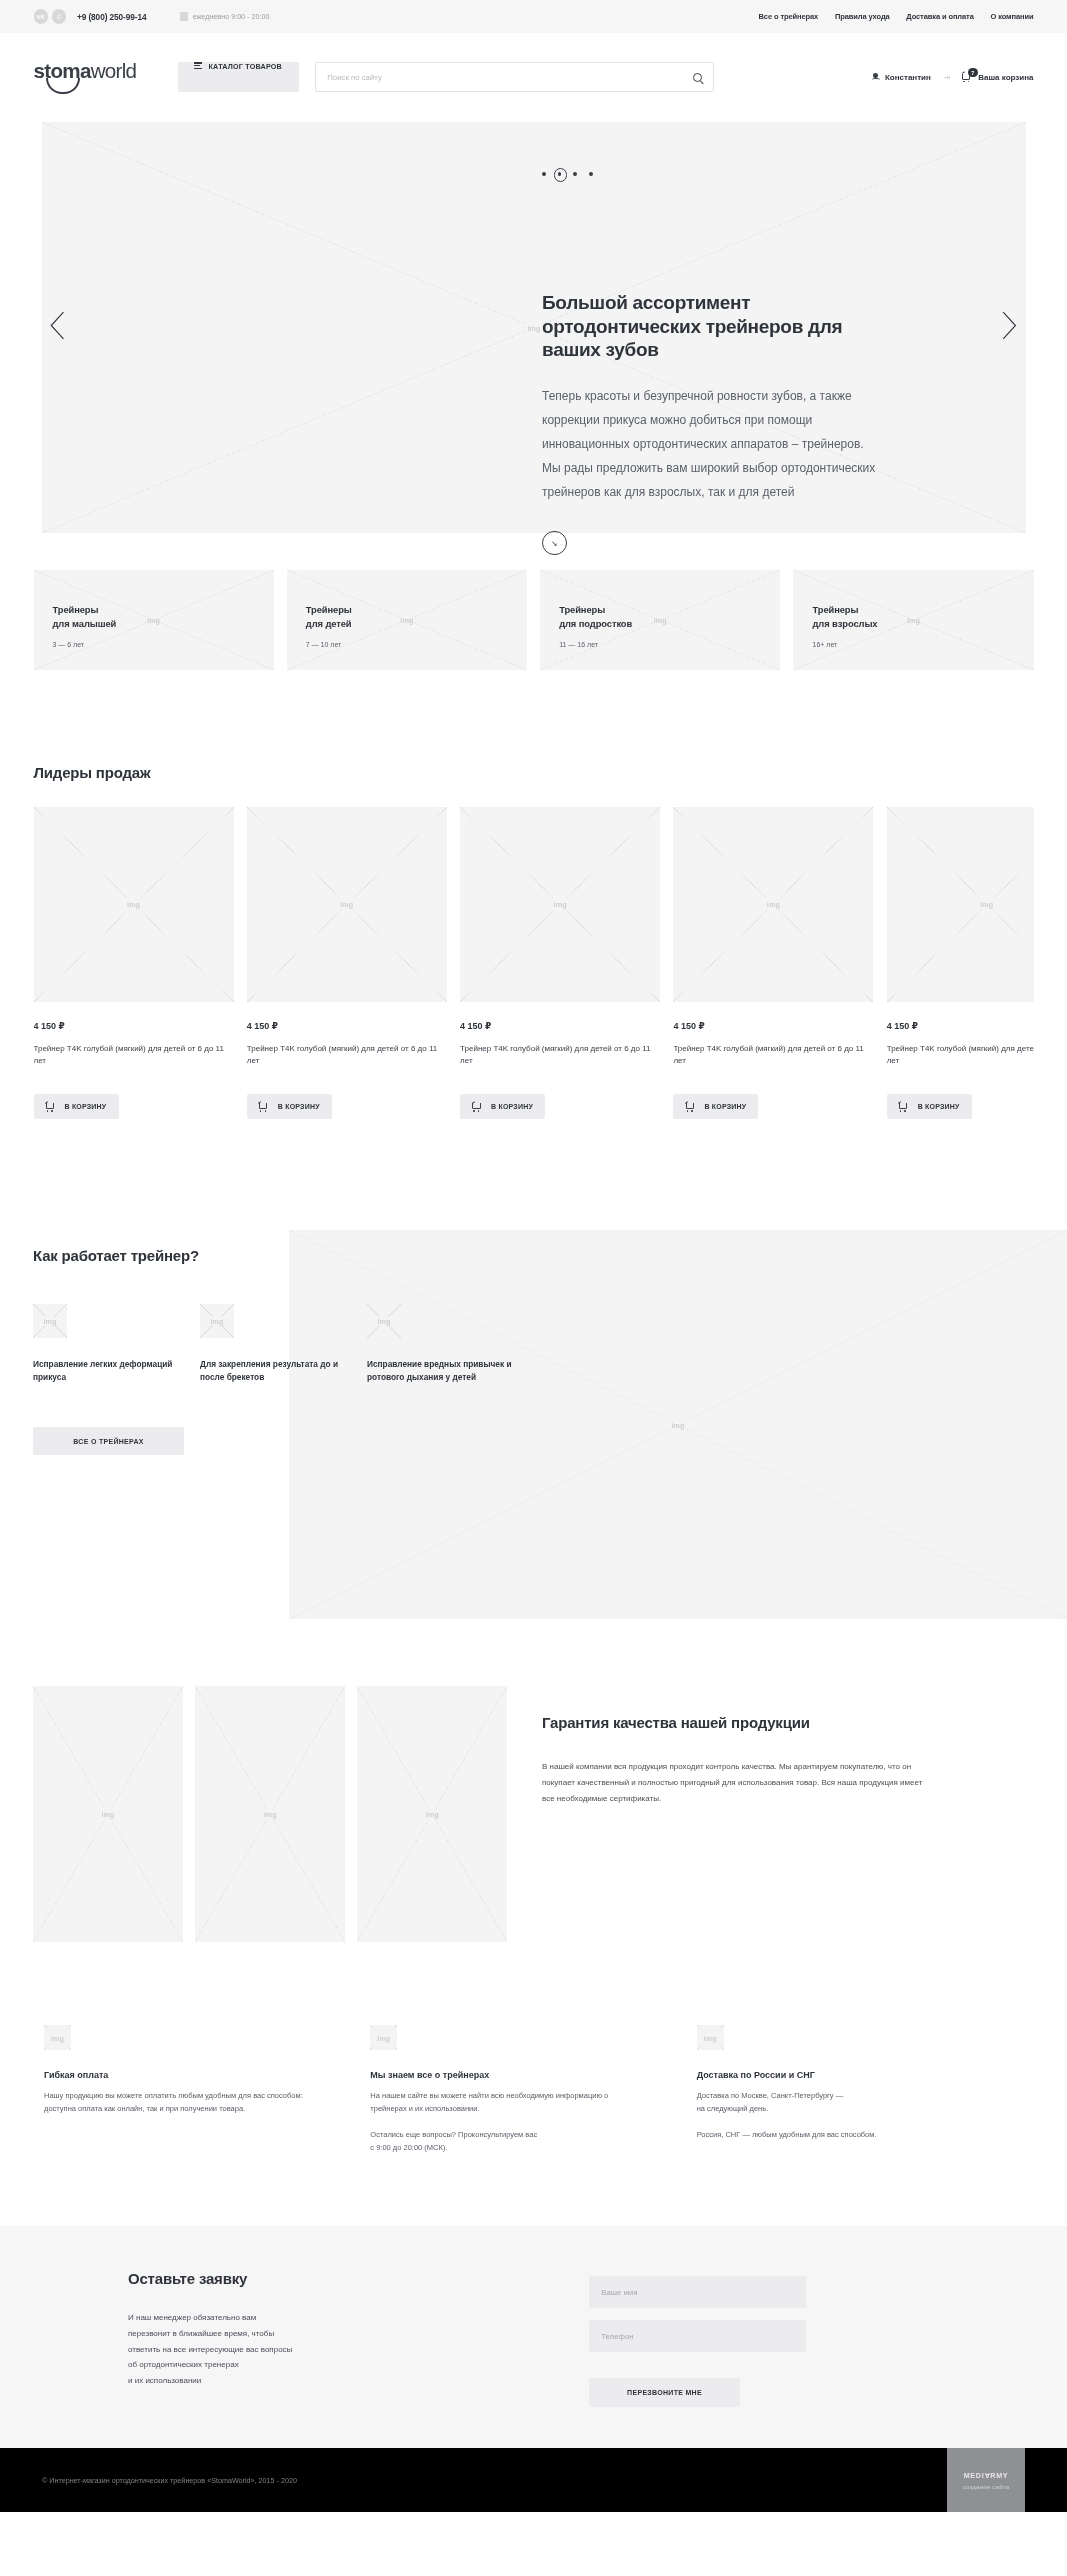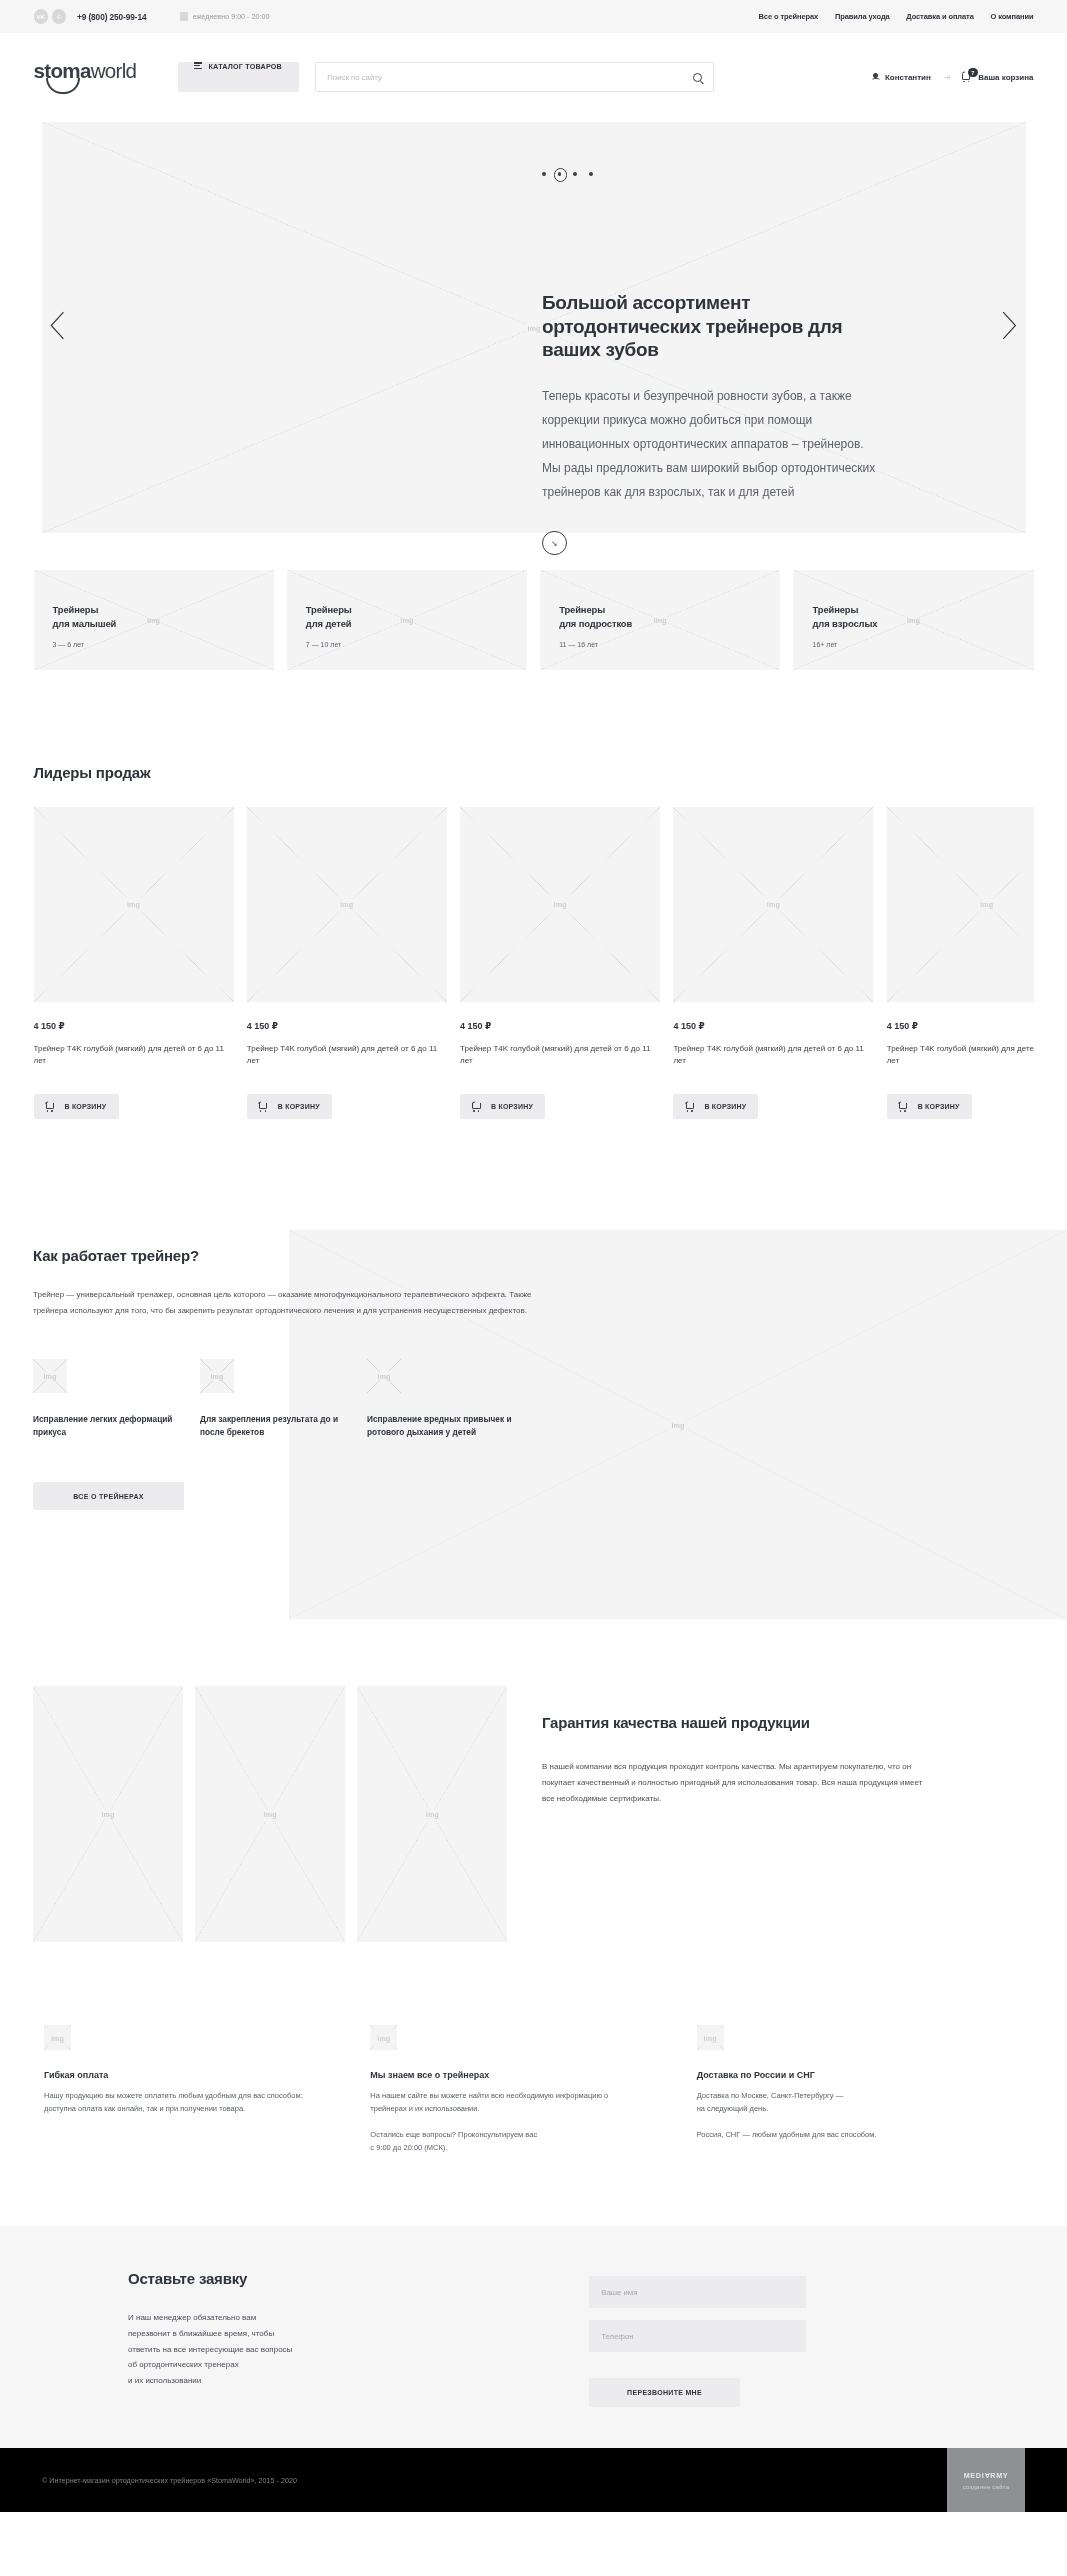--- a/index.html
+++ b/index.html
@@ -388,21 +388,20 @@
       </div>
     </div>
   </div>
 
   <div class="how">
     <div class="ph how-img">
       <span class="phlbl">img</span>
     </div>
     <div class="how-inner">
       <h2 class="how-h2">Как работает трейнер?</h2>
-      <p class="how-p">Трейнер — универсальный тренажер, основная цель которого — оказание многофункционального терапевтического эффекта. Также трейнера используют для того, что бы закрепить результат ортодонтического лечения и для устранения несущественных дефектов.</p>
       <div class="feats">
         <div class="feat">
           <div class="ph feat-ic">
               <span class="phlbl">img</span>
             </div>
           <div class="feat-t">Исправление легких деформаций прикуса</div>
         </div>
         <div class="feat">
           <div class="ph feat-ic">
               <span class="phlbl">img</span>

